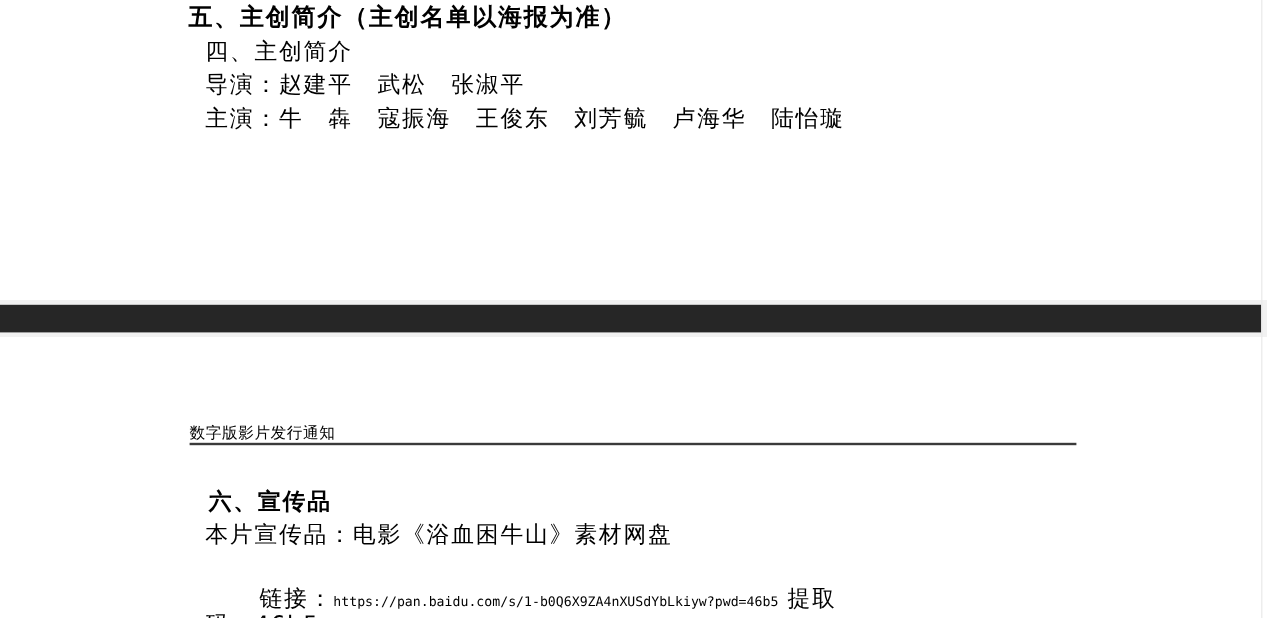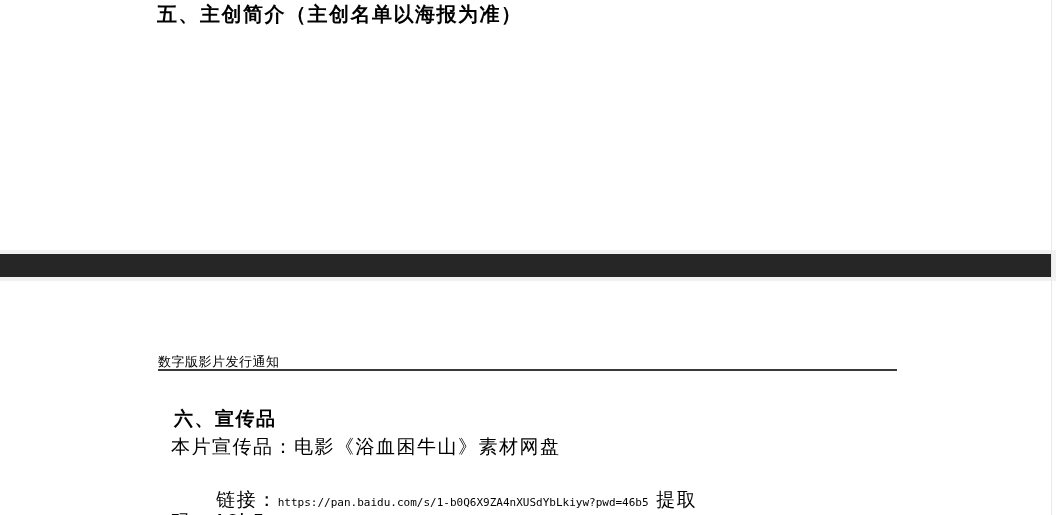--- a/index.html
+++ b/index.html
@@ -96,20 +96,23 @@
     background: #e9e9e9;
   }
 </style>
 </head>
 <body>
 
 <div class="viewport">
 
   <div class="page page-1">
     <div class="line bold p1-heading">五、主创简介（主创名单以海报为准）</div>
+    <div class="line p1-sub">四、主创简介</div>
+    <div class="line p1-director">导演：赵建平　武松　张淑平</div>
+    <div class="line p1-cast">主演：牛　犇　寇振海　王俊东　刘芳毓　卢海华　陆怡璇</div>
   </div>
 
   <div class="page-gap">
     <div class="dark-band"></div>
   </div>
 
   <div class="page page-2">
     <div class="line p2-header">数字版影片发行通知</div>
     <div class="p2-rule"></div>
 

